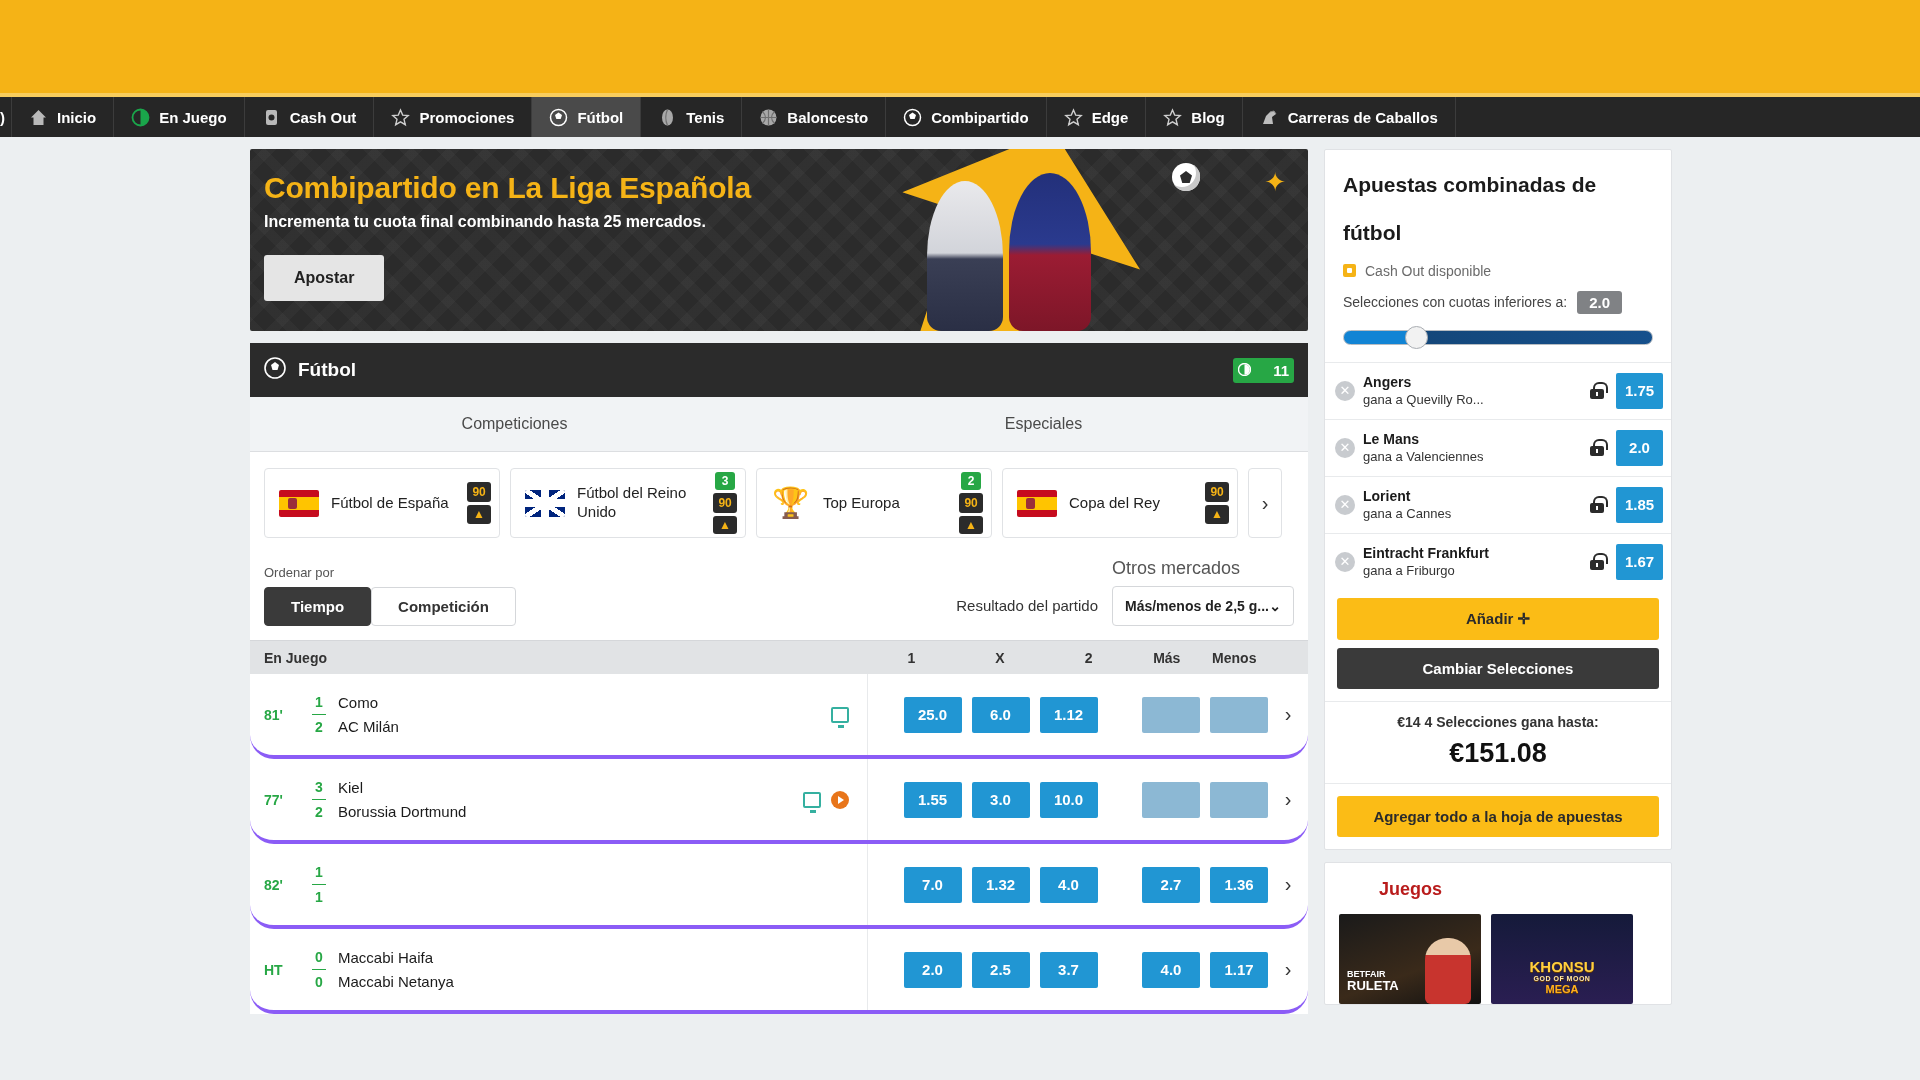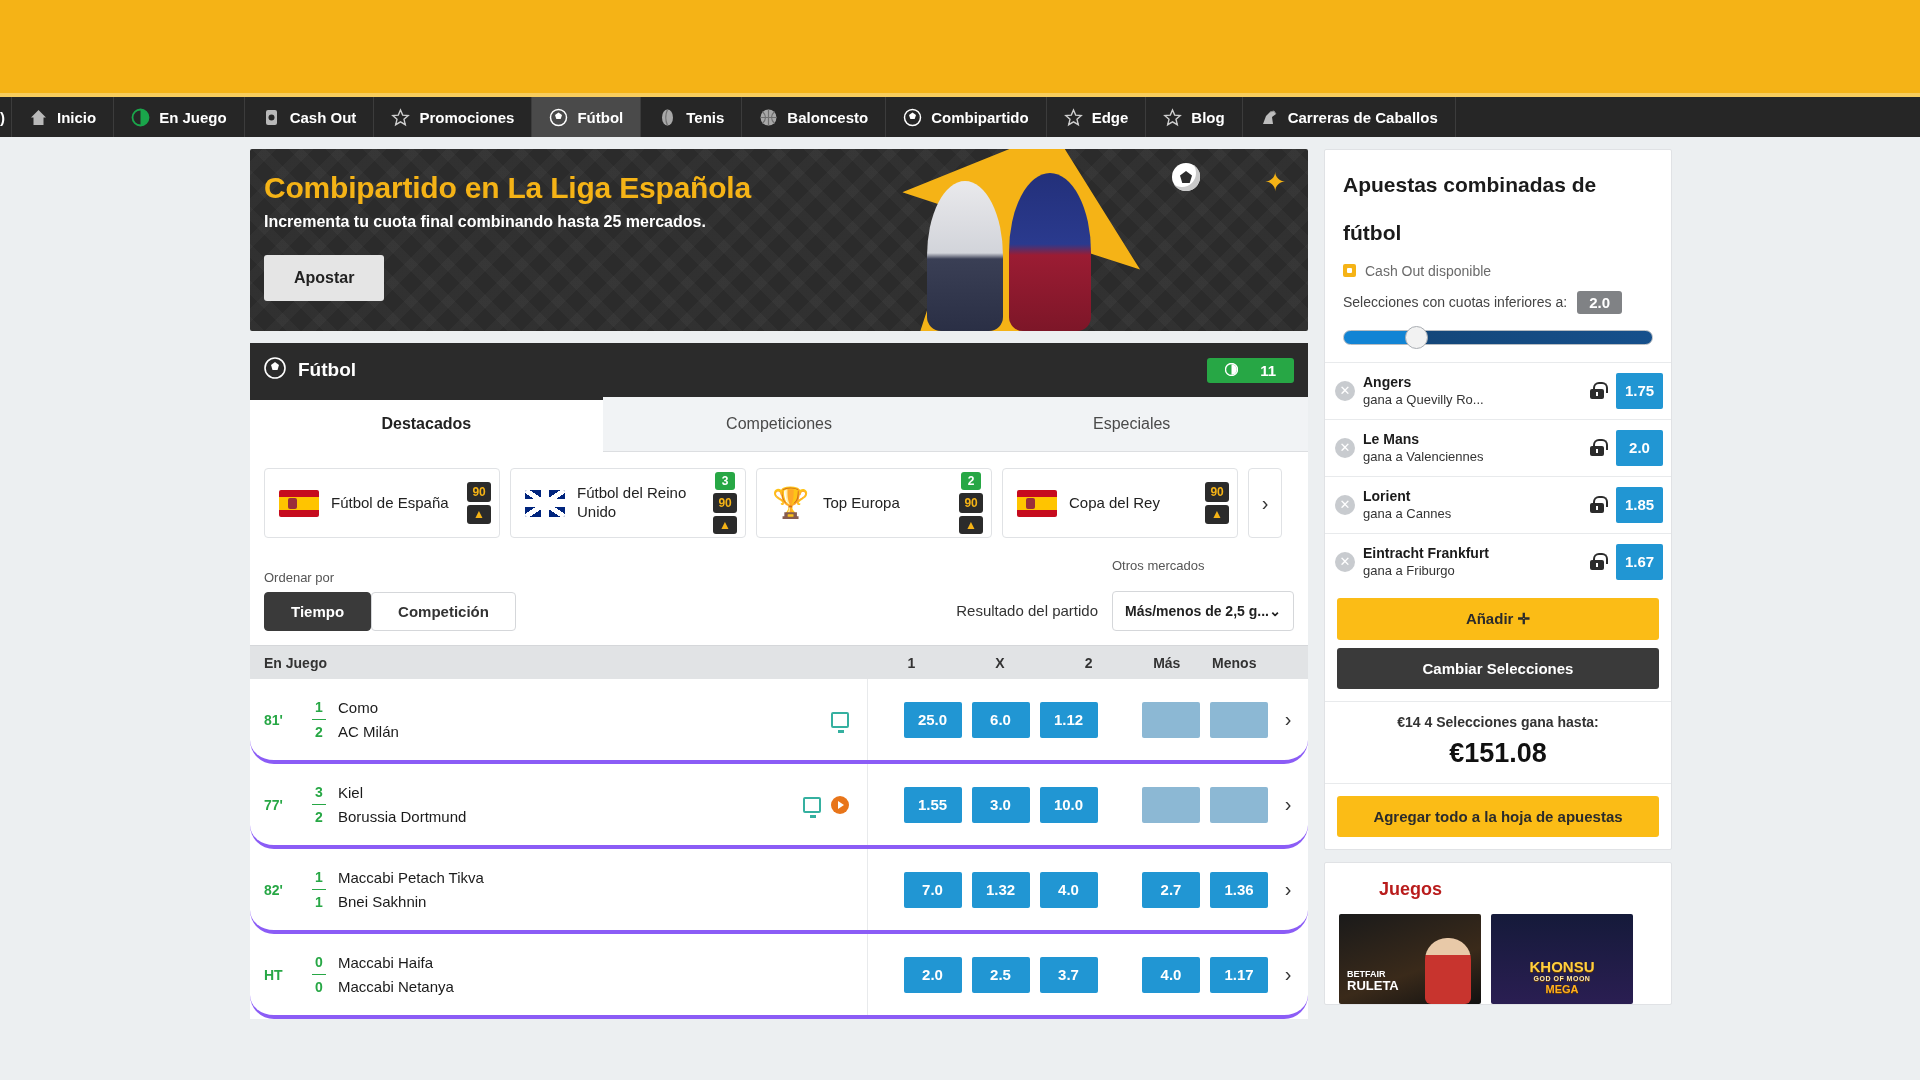--- a/index.html
+++ b/index.html
@@ -87,21 +87,21 @@
 
   
   .sport-head {
     height: 54px; background: #2b2b2b; display:flex; align-items:center;
     padding: 0 14px; margin-top: 12px; justify-content: space-between;
   }
   .sport-head-l { display:flex; align-items:center; gap: 12px; }
   .sport-head-title { color:#fff; font-size:19px; font-weight:bold; }
   .live-pill {
     background:#27a745; color:#fff; font-size:15px; font-weight:bold;
-    padding: 4px 18px; border-radius: 3px; display:flex; align-items:center; gap:22px;
+    padding: 4px 5px; border-radius: 3px; display:flex; align-items:center; gap:22px;
   }
 
   
   .tabs { display:flex; background:#f1f3f5; }
   .tab {
     flex: 1; text-align:center; padding: 18px 0; font-size: 16px; color:#4a4a4a;
     cursor:pointer; border-bottom: 1px solid #dcdee1;
   }
   .tab.active {
     background:#fff; color:#222; font-weight:bold;
@@ -153,21 +153,21 @@
   .sort-label { font-size: 13px; color:#555; margin-bottom: 7px; }
   .sort-btns { display:flex; gap: 0; }
   .sbtn {
     border:1px solid #d5d7da; background:#fff; color:#333; font-size:15px; font-weight:bold;
     padding: 10px 26px; border-radius: 4px; cursor:pointer; font-family:inherit;
   }
   .sbtn.active { background:#3a3a3a; color:#fff; border-color:#3a3a3a; }
   .sort-right { margin-left:auto; display:flex; align-items:flex-end; gap: 14px; }
   .mk-label { font-size: 15px; color:#333; padding-bottom: 12px; }
   .mk-group { }
-  .mk-small { font-size: 13px; color:#555; margin-bottom: 18px; }
+  .mk-small { font-size: 18px; color:#555; margin-bottom: 7px; }
   .mk-select {
     width: 182px; border:1px solid #d5d7da; border-radius:4px; background:#fff;
     padding: 11px 12px; font-size: 14px; color:#222; font-weight:bold;
     display:flex; align-items:center; justify-content:space-between; cursor:pointer;
   }
 
   
   .thead {
     display:flex; background:#e1e3e5; align-items:center; height: 34px;
     font-size: 14px; color:#333; font-weight:bold; border-top: 1px solid #d5d7da;
@@ -418,21 +418,20 @@
           <svg width="13" height="13" viewBox="0 0 13 13">
             <circle cx="6.5" cy="6.5" r="6" fill="none" stroke="#fff" stroke-width="1.4"></circle>
             <path d="M6.5 1.2 A5.3 5.3 0 0 1 6.5 11.8 Z" fill="#fff"></path>
           </svg>
         </span>
         <span>11</span>
       </div>
     </div>
 
     <div class="tabs" id="tabs">
-        <div class="tab active">Destacados</div>
         <div class="tab">Competiciones</div>
         <div class="tab">Especiales</div>
       </div>
 
     <div class="panel">
 
       <div class="league-strip" id="league-strip">
           <div class="league-card">
             <div class="flag flag-es"></div>
             <div class="league-name">Fútbol de España</div>
@@ -561,24 +560,20 @@
      <div class="m-arrow">›</div>
           </div>
           <div class="mrow">
             <div class="m-left">
        <div class="m-time">82'</div>
        <div class="m-score">
          <span>1</span>
          <span class="sl"></span>
          <span>1</span>
        </div>
-       <div class="m-teams">
-         <div>Maccabi Petach Tikva</div>
-         <div>Bnei Sakhnin</div>
-       </div>
        <div class="m-icons"></div>
      </div>
      <div class="m-odds">
               <div class="odd">7.0</div>
               <div class="odd">1.32</div>
               <div class="odd">4.0</div>
             </div>
      <div class="m-ou">
               <div class="odd">2.7</div>
               <div class="odd">1.36</div>

